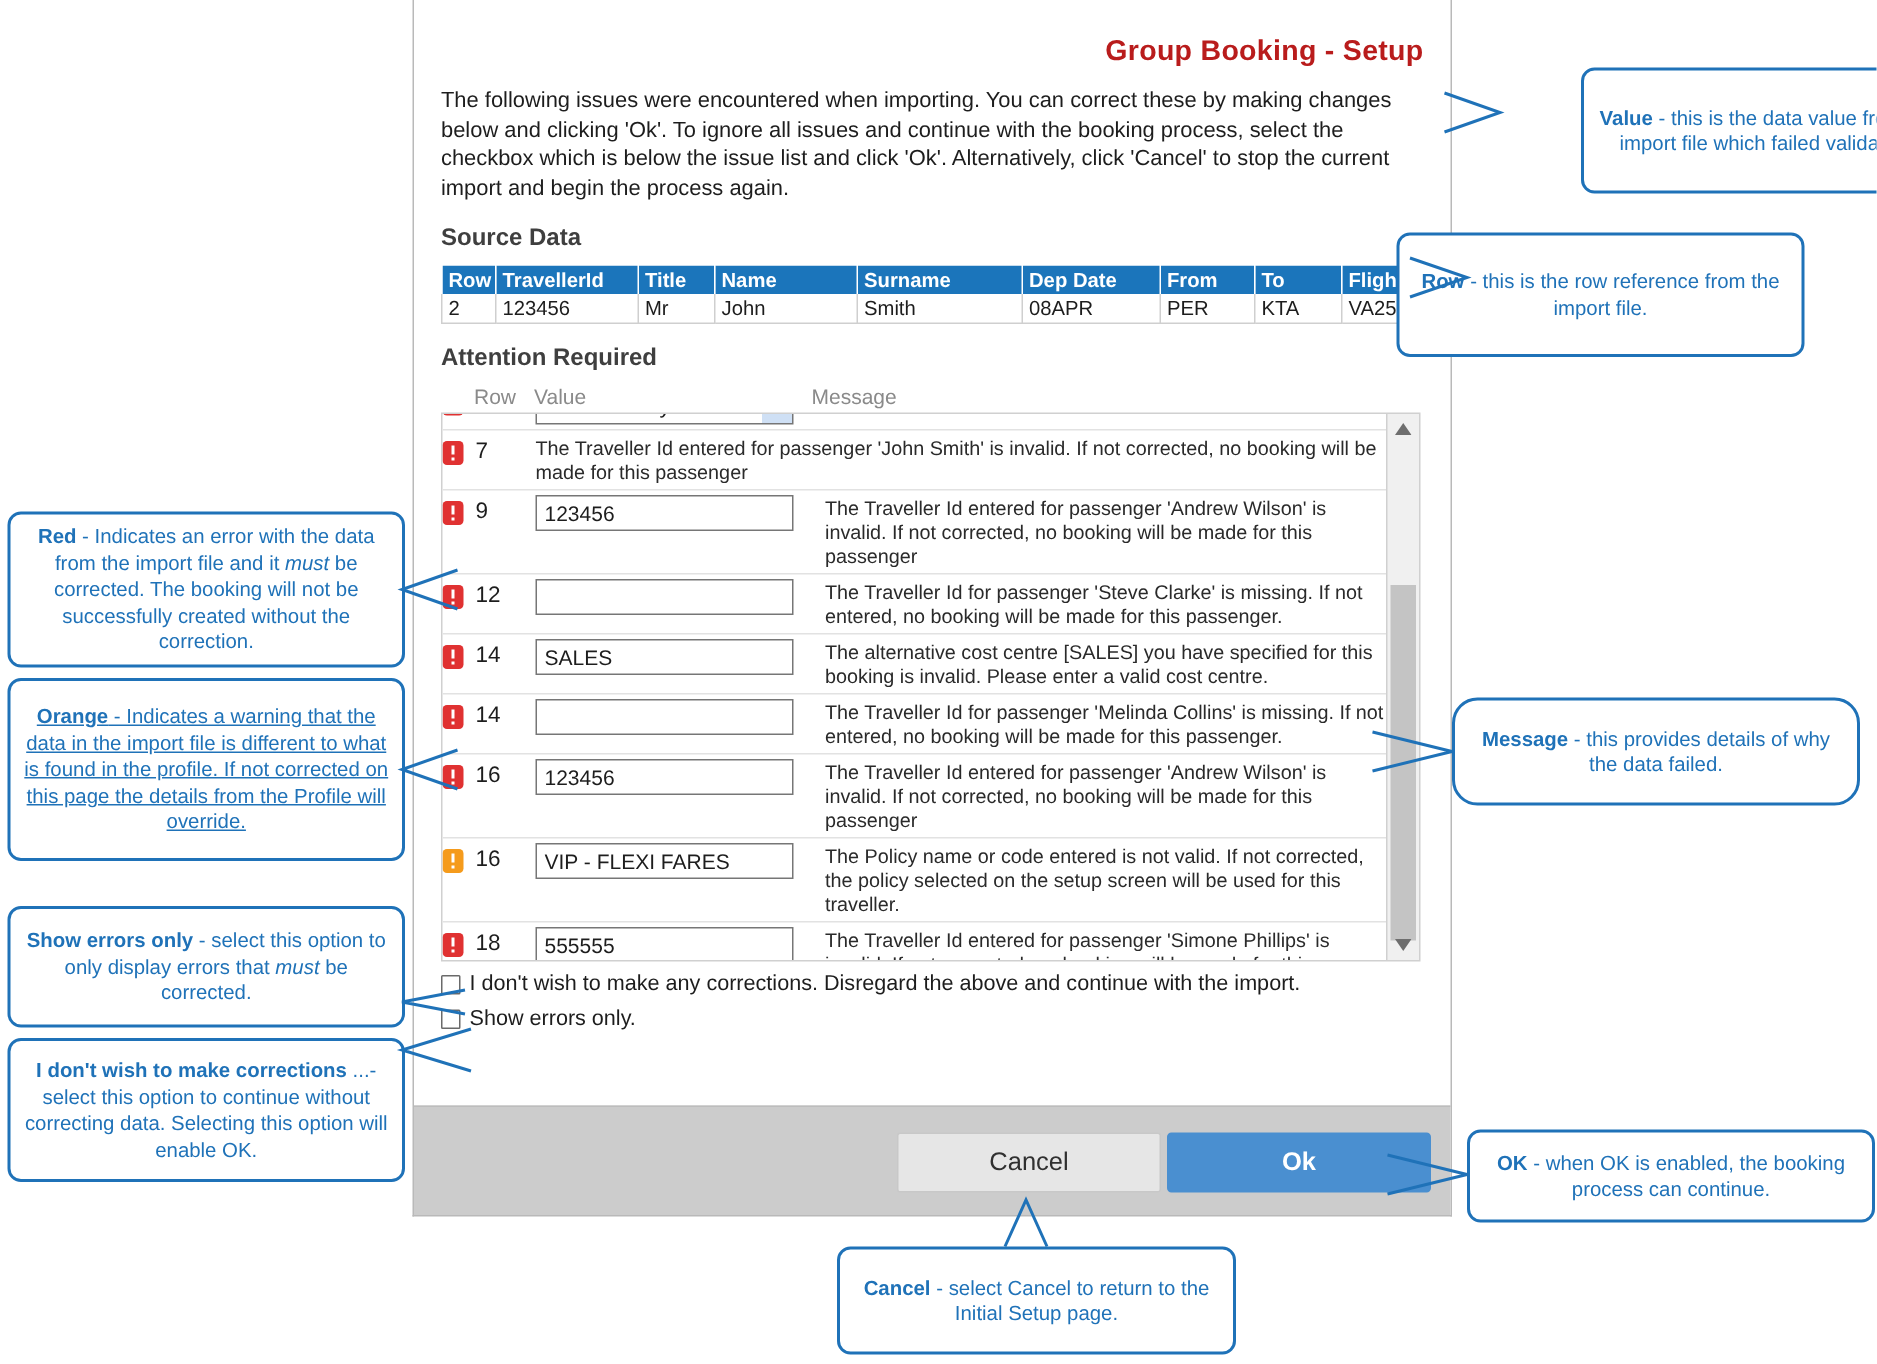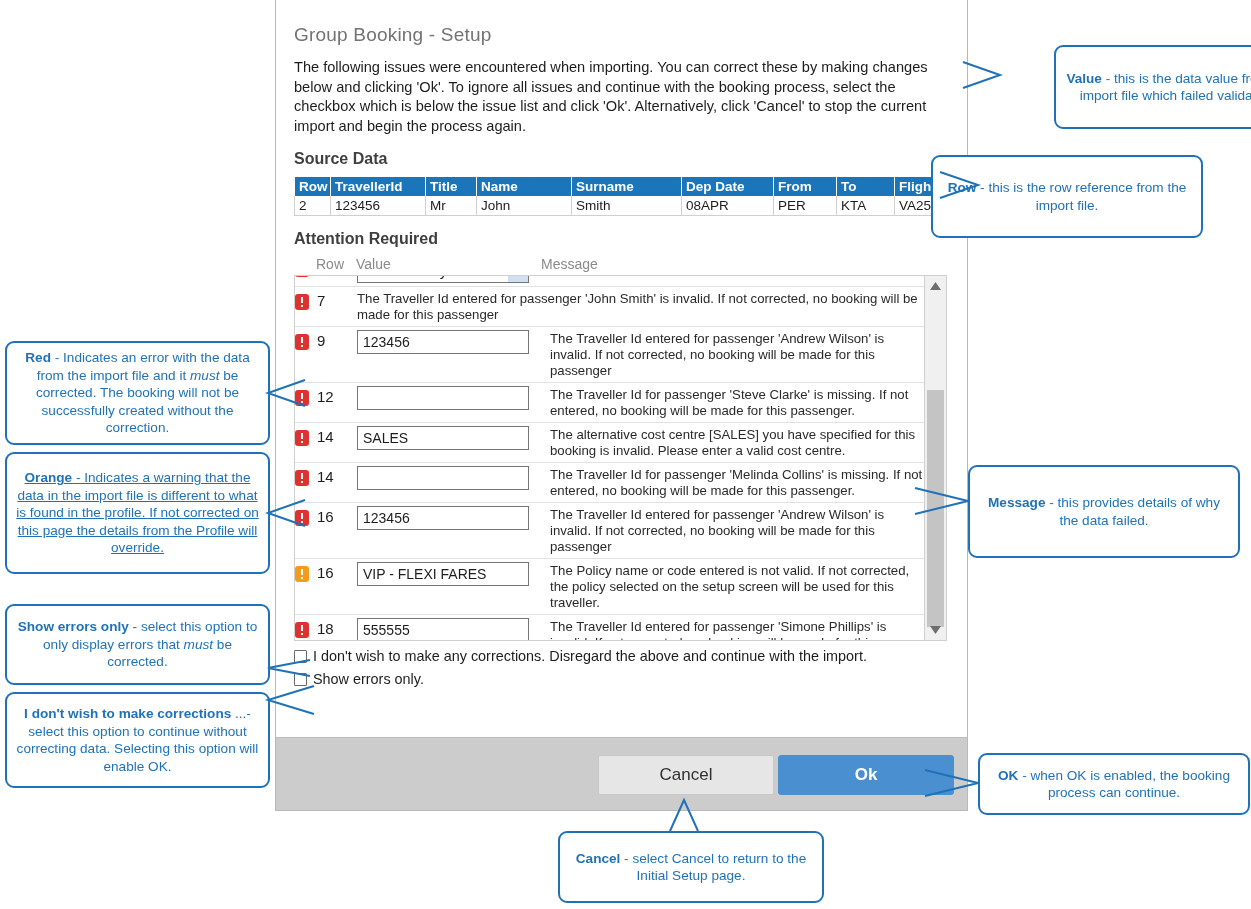--- a/index.html
+++ b/index.html
@@ -12,21 +12,21 @@
 
   
   #dialog{
     position:absolute;left:275px;top:0;width:693px;height:811px;
     border:1px solid #b9b9b9;border-top:none;
     background:#ffffff;box-sizing:border-box;
   }
   #dialog-body{padding:16px 18px 0 18px;}
 
   #page-title{
-    text-align:left;color:#737373;font-weight:normal;font-size:19px;
+    text-align:right;color:#b91c1c;font-weight:bold;font-size:19px;
     letter-spacing:.2px;margin:8px 0 12px 0;
   }
   #intro-text{
     font-size:14.6px;color:#1d1d1d;line-height:19.5px;margin:0 0 14px 0;
   }
   .section-heading{
     font-size:16px;font-weight:bold;color:#3f3f3f;margin:14px 0 8px 0;
   }
 
   
@@ -340,21 +340,21 @@
 
 <div class="callout" style="left:931px;top:155px;width:272px;height:83px;">
   <div><b>Row</b><span> - this is the row  reference from the import file.</span></div>
 </div>
 <div class="leader" style="left:940px;top:172px;">
   <svg width="42" height="52">
       <polyline points="0,0 38,13 0,26" fill="none" stroke="#1f72b8" stroke-width="2"></polyline>
     </svg>
 </div>
 
-<div class="callout" style="left:968px;top:465px;width:272px;height:93px;">
+<div class="callout" style="left:968px;top:465px;width:272px;height:72px;border-radius:17px;">
   <div><b>Message</b><span> - this provides details of why the data failed.</span></div>
 </div>
 <div class="leader" style="left:915px;top:488px;">
   <svg width="56" height="52">
       <polyline points="0,0 53,13 0,26" fill="none" stroke="#1f72b8" stroke-width="2"></polyline>
     </svg>
 </div>
 
 <div class="callout" style="left:978px;top:753px;width:272px;height:62px;">
   <div><b>OK</b><span> - when OK is enabled, the booking process can continue.</span></div>

